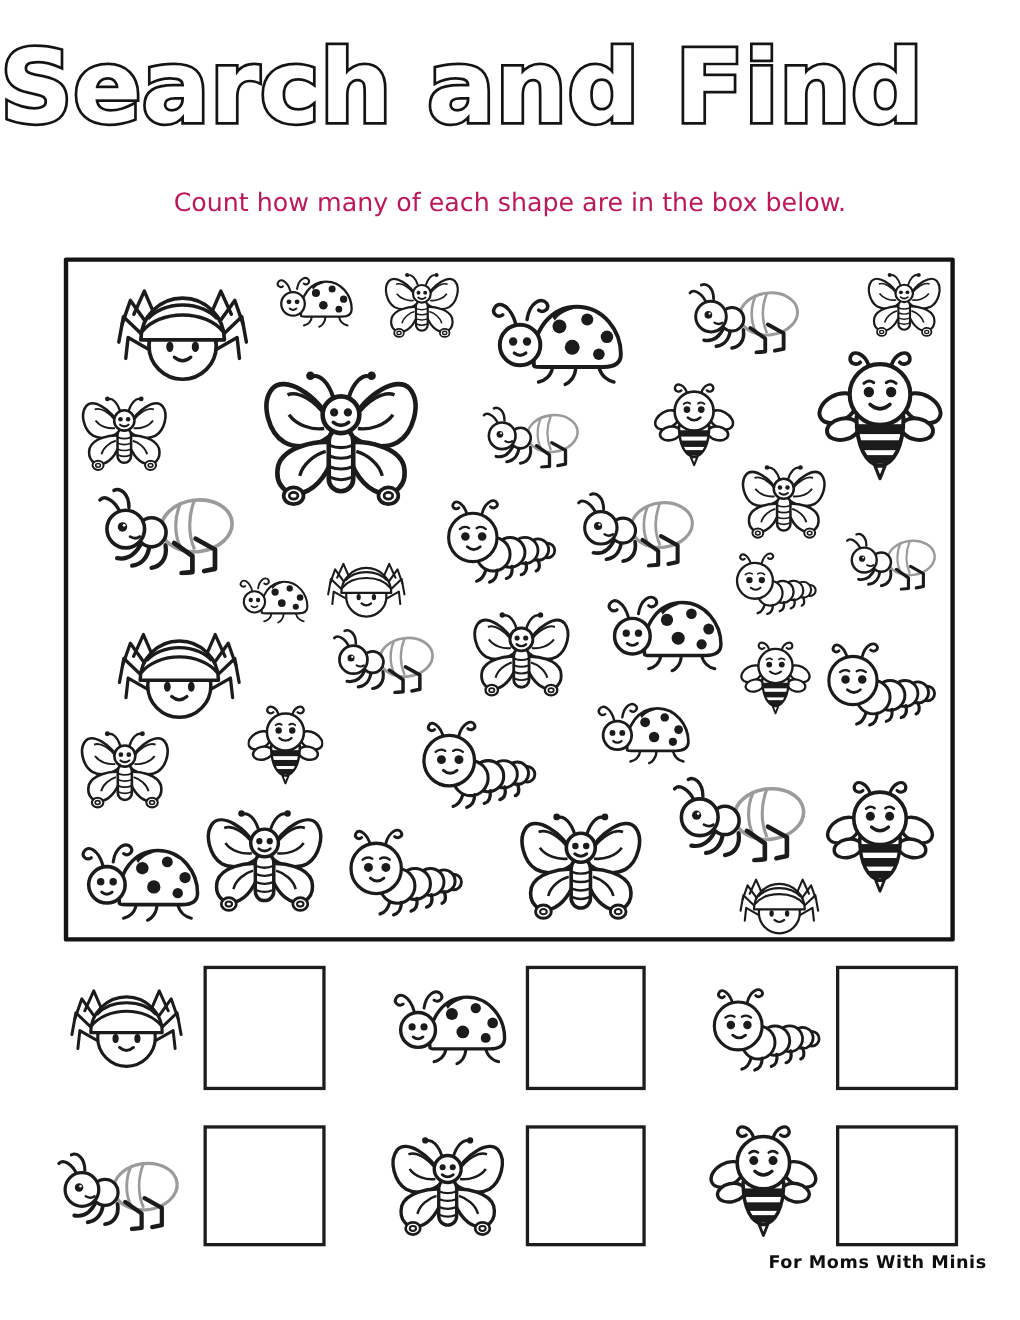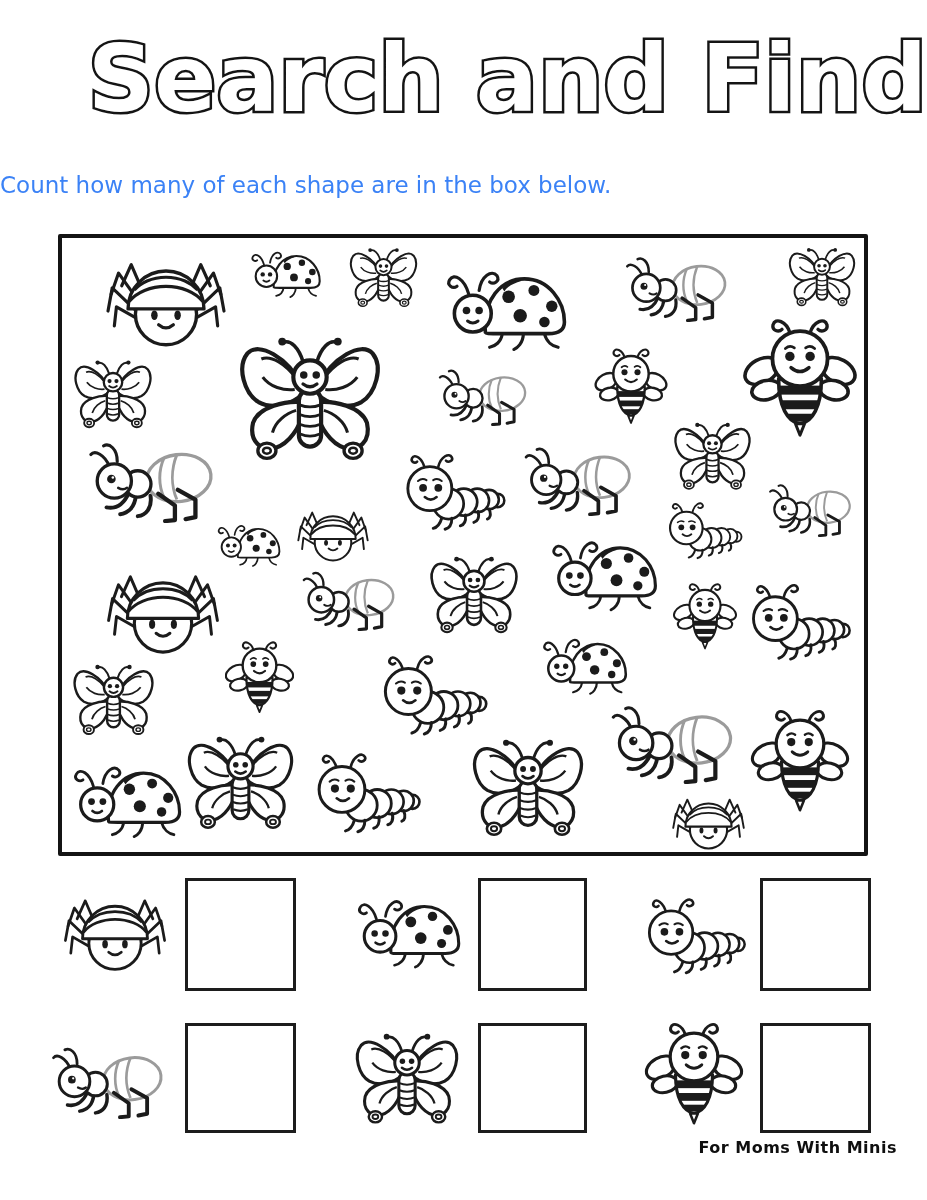--- a/index.html
+++ b/index.html
@@ -3,27 +3,27 @@
 <meta charset="utf-8">
 <style>
   html,body{margin:0;padding:0;background:#e8e8e8;}
   .page{
     position:relative;width:927px;height:1200px;margin:0 auto;
     background:#ffffff;overflow:hidden;
     font-family:"DejaVu Sans","Liberation Sans",sans-serif;color:#1a1a1a;
   }
   .title{
     position:absolute;top:26px;left:0;width:100%;margin:0;
-    text-align:right;font-size:92px;font-weight:bold;letter-spacing:0px;
+    text-align:left;font-size:92px;font-weight:bold;letter-spacing:0px;
     color:#ffffff;-webkit-text-stroke:5px #141414;paint-order:stroke fill;
     white-space:nowrap;
   }
   .subtitle{
     position:absolute;top:172px;left:0;width:100%;margin:0;
-    font-size:23px;color:#3b82f6;
+    text-align:center;font-size:23px;color:#be185d;
   }
   .search-box{
     position:absolute;left:58px;top:234px;width:802px;height:614px;
     border:4px solid #141414;border-radius:2px;background:#ffffff;
   }
   #box-canvas{position:absolute;left:0;top:0;width:802px;height:614px;color:#1b1b1b;}
   #answers{position:absolute;left:0;top:0;width:927px;height:1200px;pointer-events:none;}
   .answer-icon{position:absolute;color:#1b1b1b;}
   .answer-box{
     position:absolute;border:3px solid #1d1d1d;background:#ffffff;

